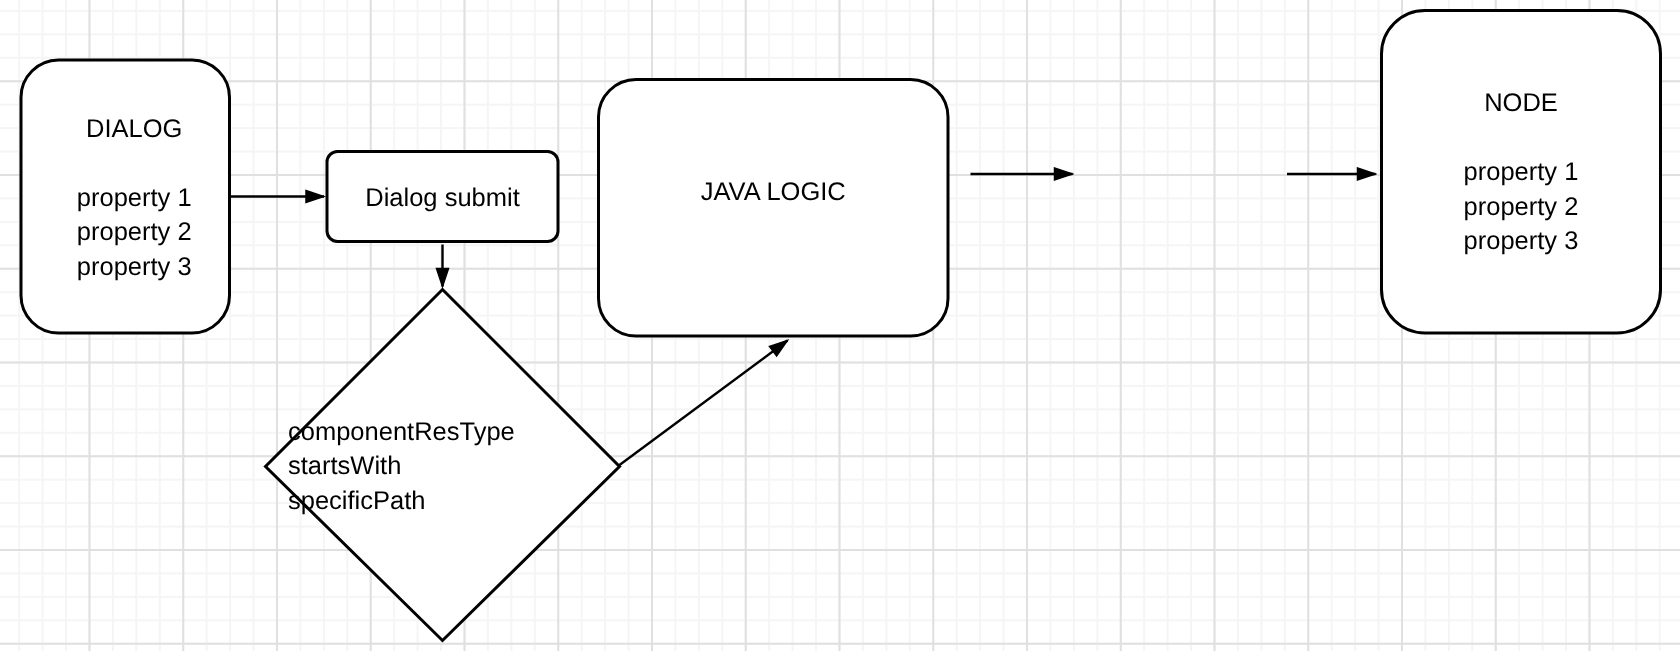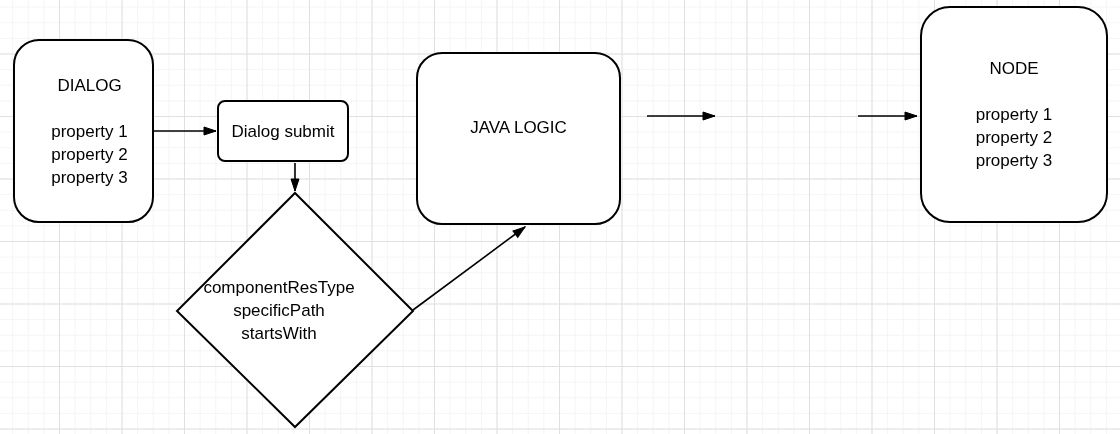--- a/index.html
+++ b/index.html
@@ -42,31 +42,31 @@
     align-items: center;
     justify-content: center;
     text-align: center;
     white-space: nowrap;
   }
   .spacer { height: 23px; }
   .rounded-lg { border-radius: 26px; }
   .rounded-sm { border-radius: 8px; }
 
   .dialog        { left: 13px;  top: 39px;  width: 141px; height: 184px; padding-left: 12px; }
-  .dialog-submit { left: 217px; top: 100px; width: 132px; height: 62px;  }
-  .java-logic    { left: 416px; top: 52px;  width: 205px; height: 173px; }
+  .dialog-submit { left: 217px; top: 100px; width: 156px; height: 62px;  }
+  .java-logic    { left: 398px; top: 52px;  width: 235px; height: 173px; }
   .generate-node { left: 717px; top: 84px;  width: 141px; height: 63px; border-radius: 10px; }
   .node-box      { left: 920px; top: 6px;   width: 188px; height: 217px; border-radius: 30px; }
 
   .decision-label {
     position: absolute;
-    left: 169px;
+    left: 192px;
     top: 276px;
     width: 220px;
-    text-align: center;
+    text-align: left;
   }
 </style>
 </head>
 <body>
 
 <div class="canvas">
 
   <svg class="edges" viewBox="0 0 1120 434" xmlns="http://www.w3.org/2000/svg">
     <defs>
       <marker id="arrow" markerUnits="userSpaceOnUse" markerWidth="14" markerHeight="10" viewBox="0 0 14 10" refX="13" refY="5" orient="auto">
@@ -94,22 +94,22 @@
     <div>property 2</div>
     <div>property 3</div>
   </div>
 
   <div class="shape rounded-sm dialog-submit">
     <div>Dialog submit</div>
   </div>
 
   <div class="decision-label">
     <div>componentResType</div>
+    <div>startsWith</div>
     <div>specificPath</div>
-    <div>startsWith</div>
   </div>
 
   <div class="shape rounded-lg java-logic">
     <div>JAVA LOGIC</div>
     <div class="spacer"></div>
   </div>
 
 
   <div class="shape node-box">
     <div>NODE</div>

